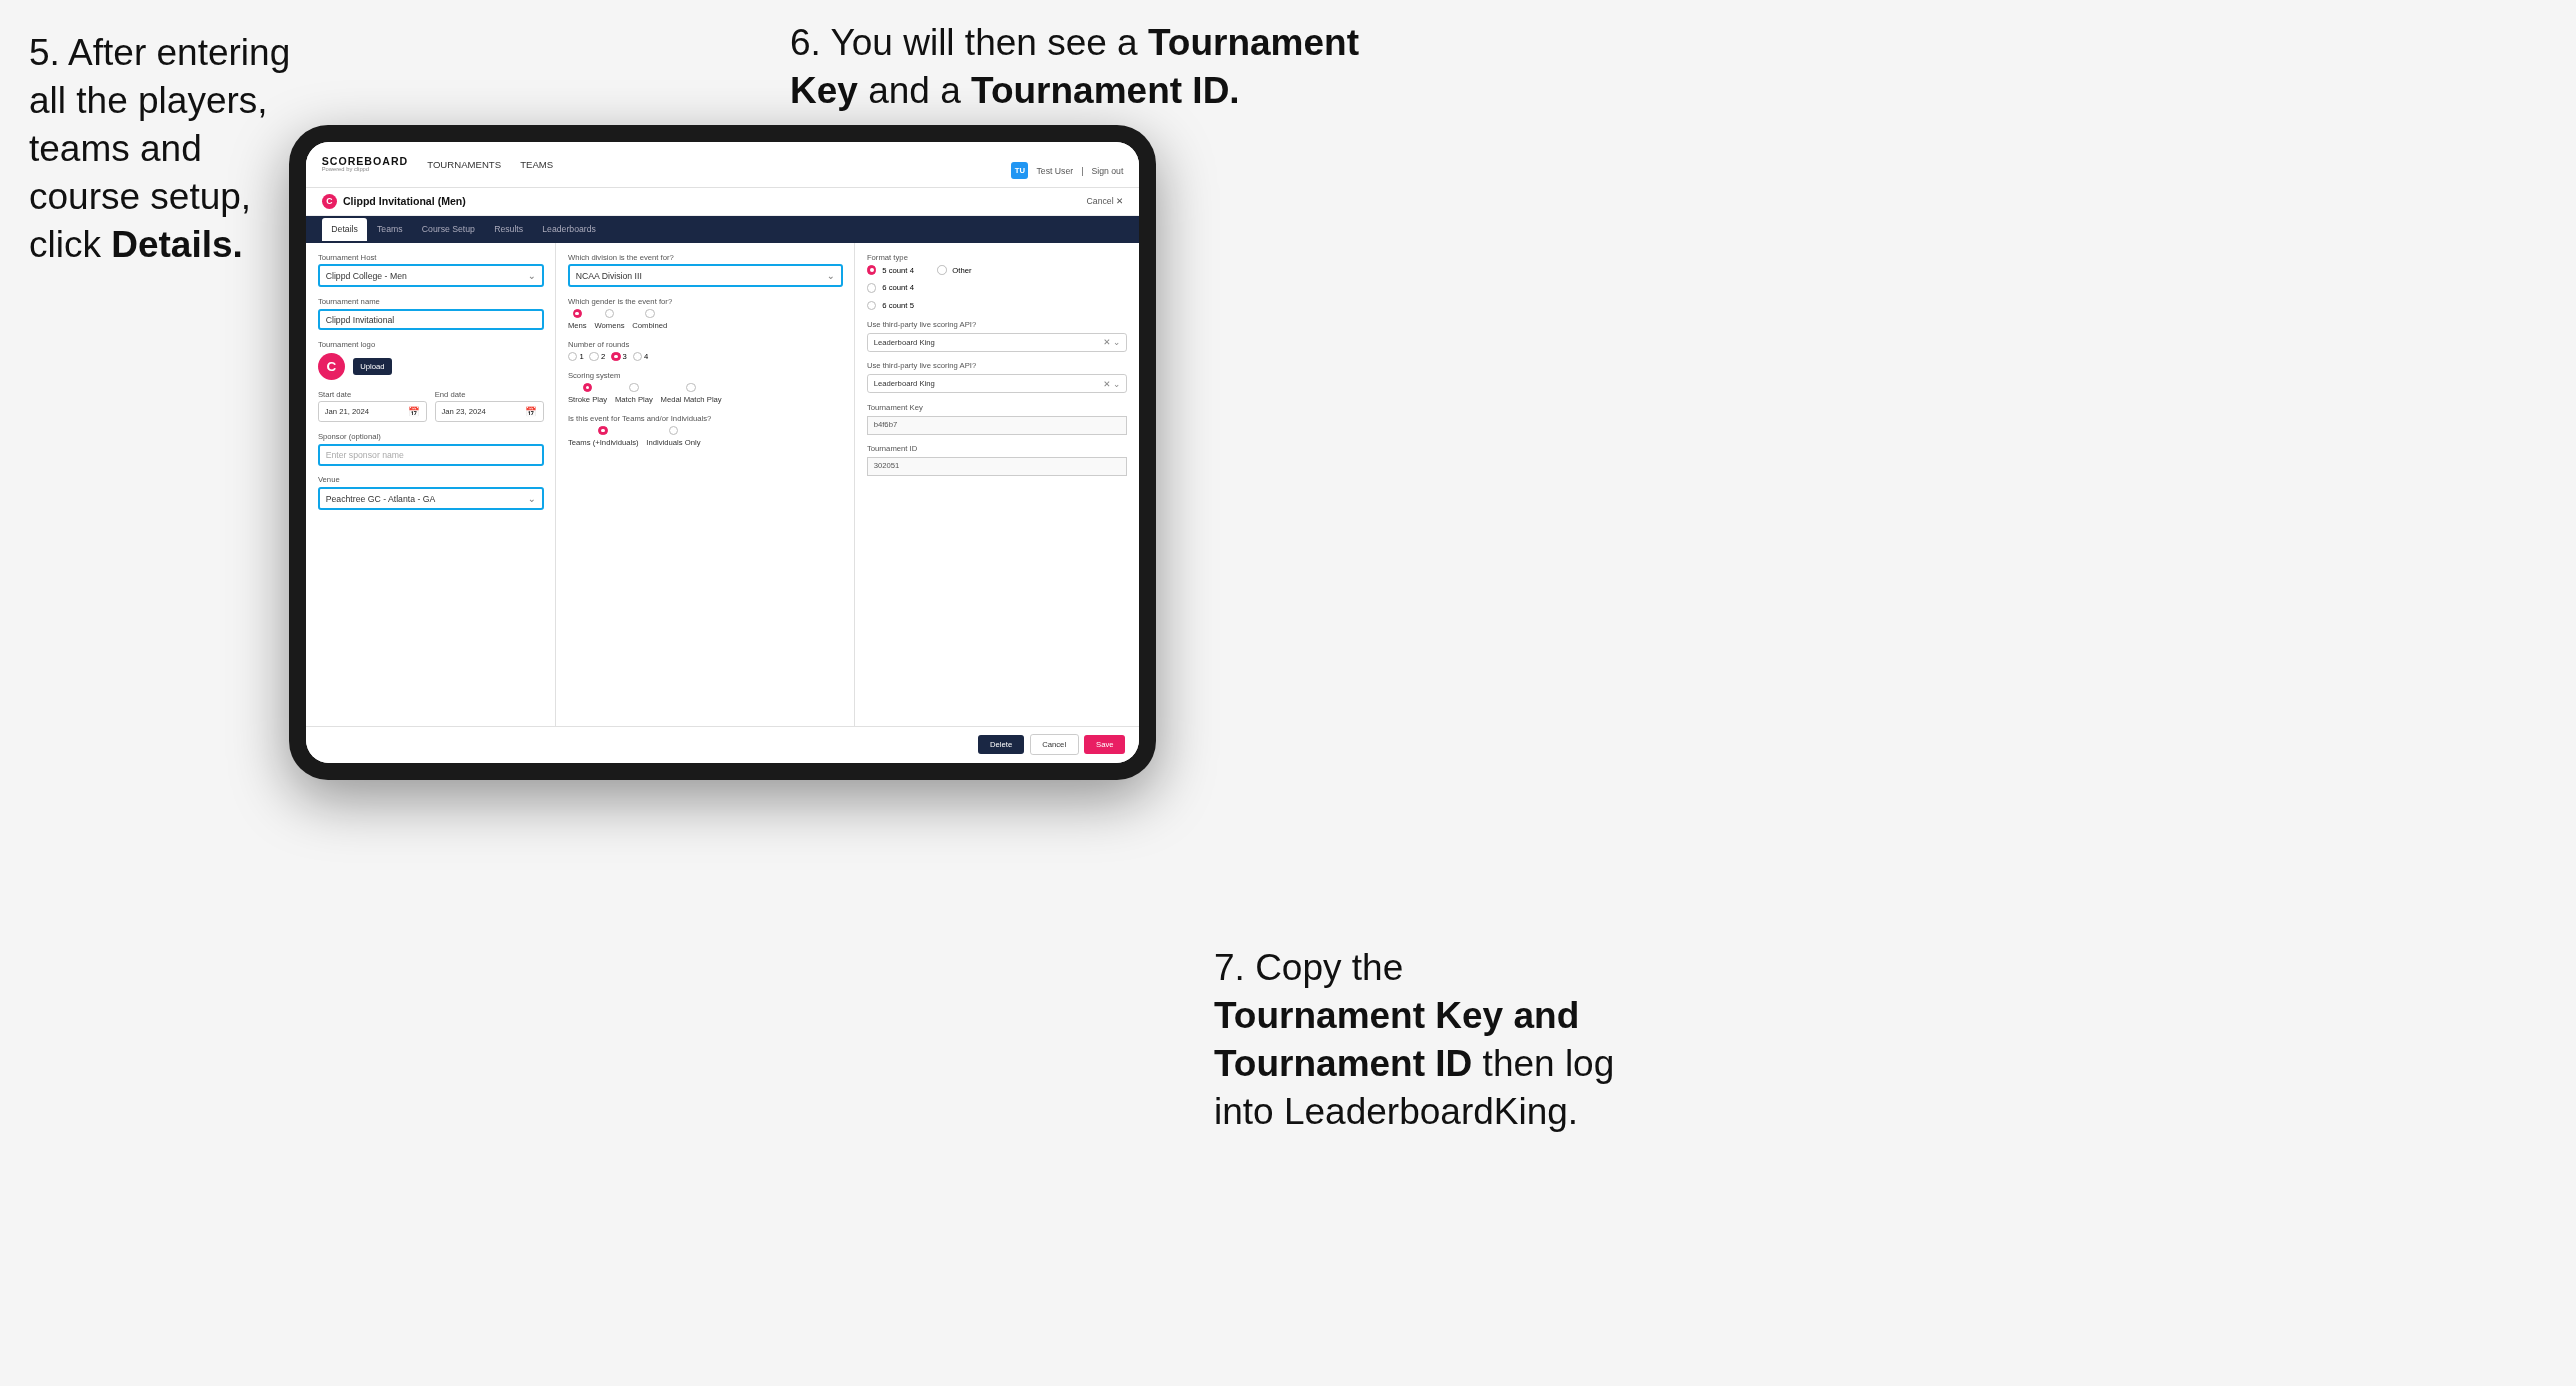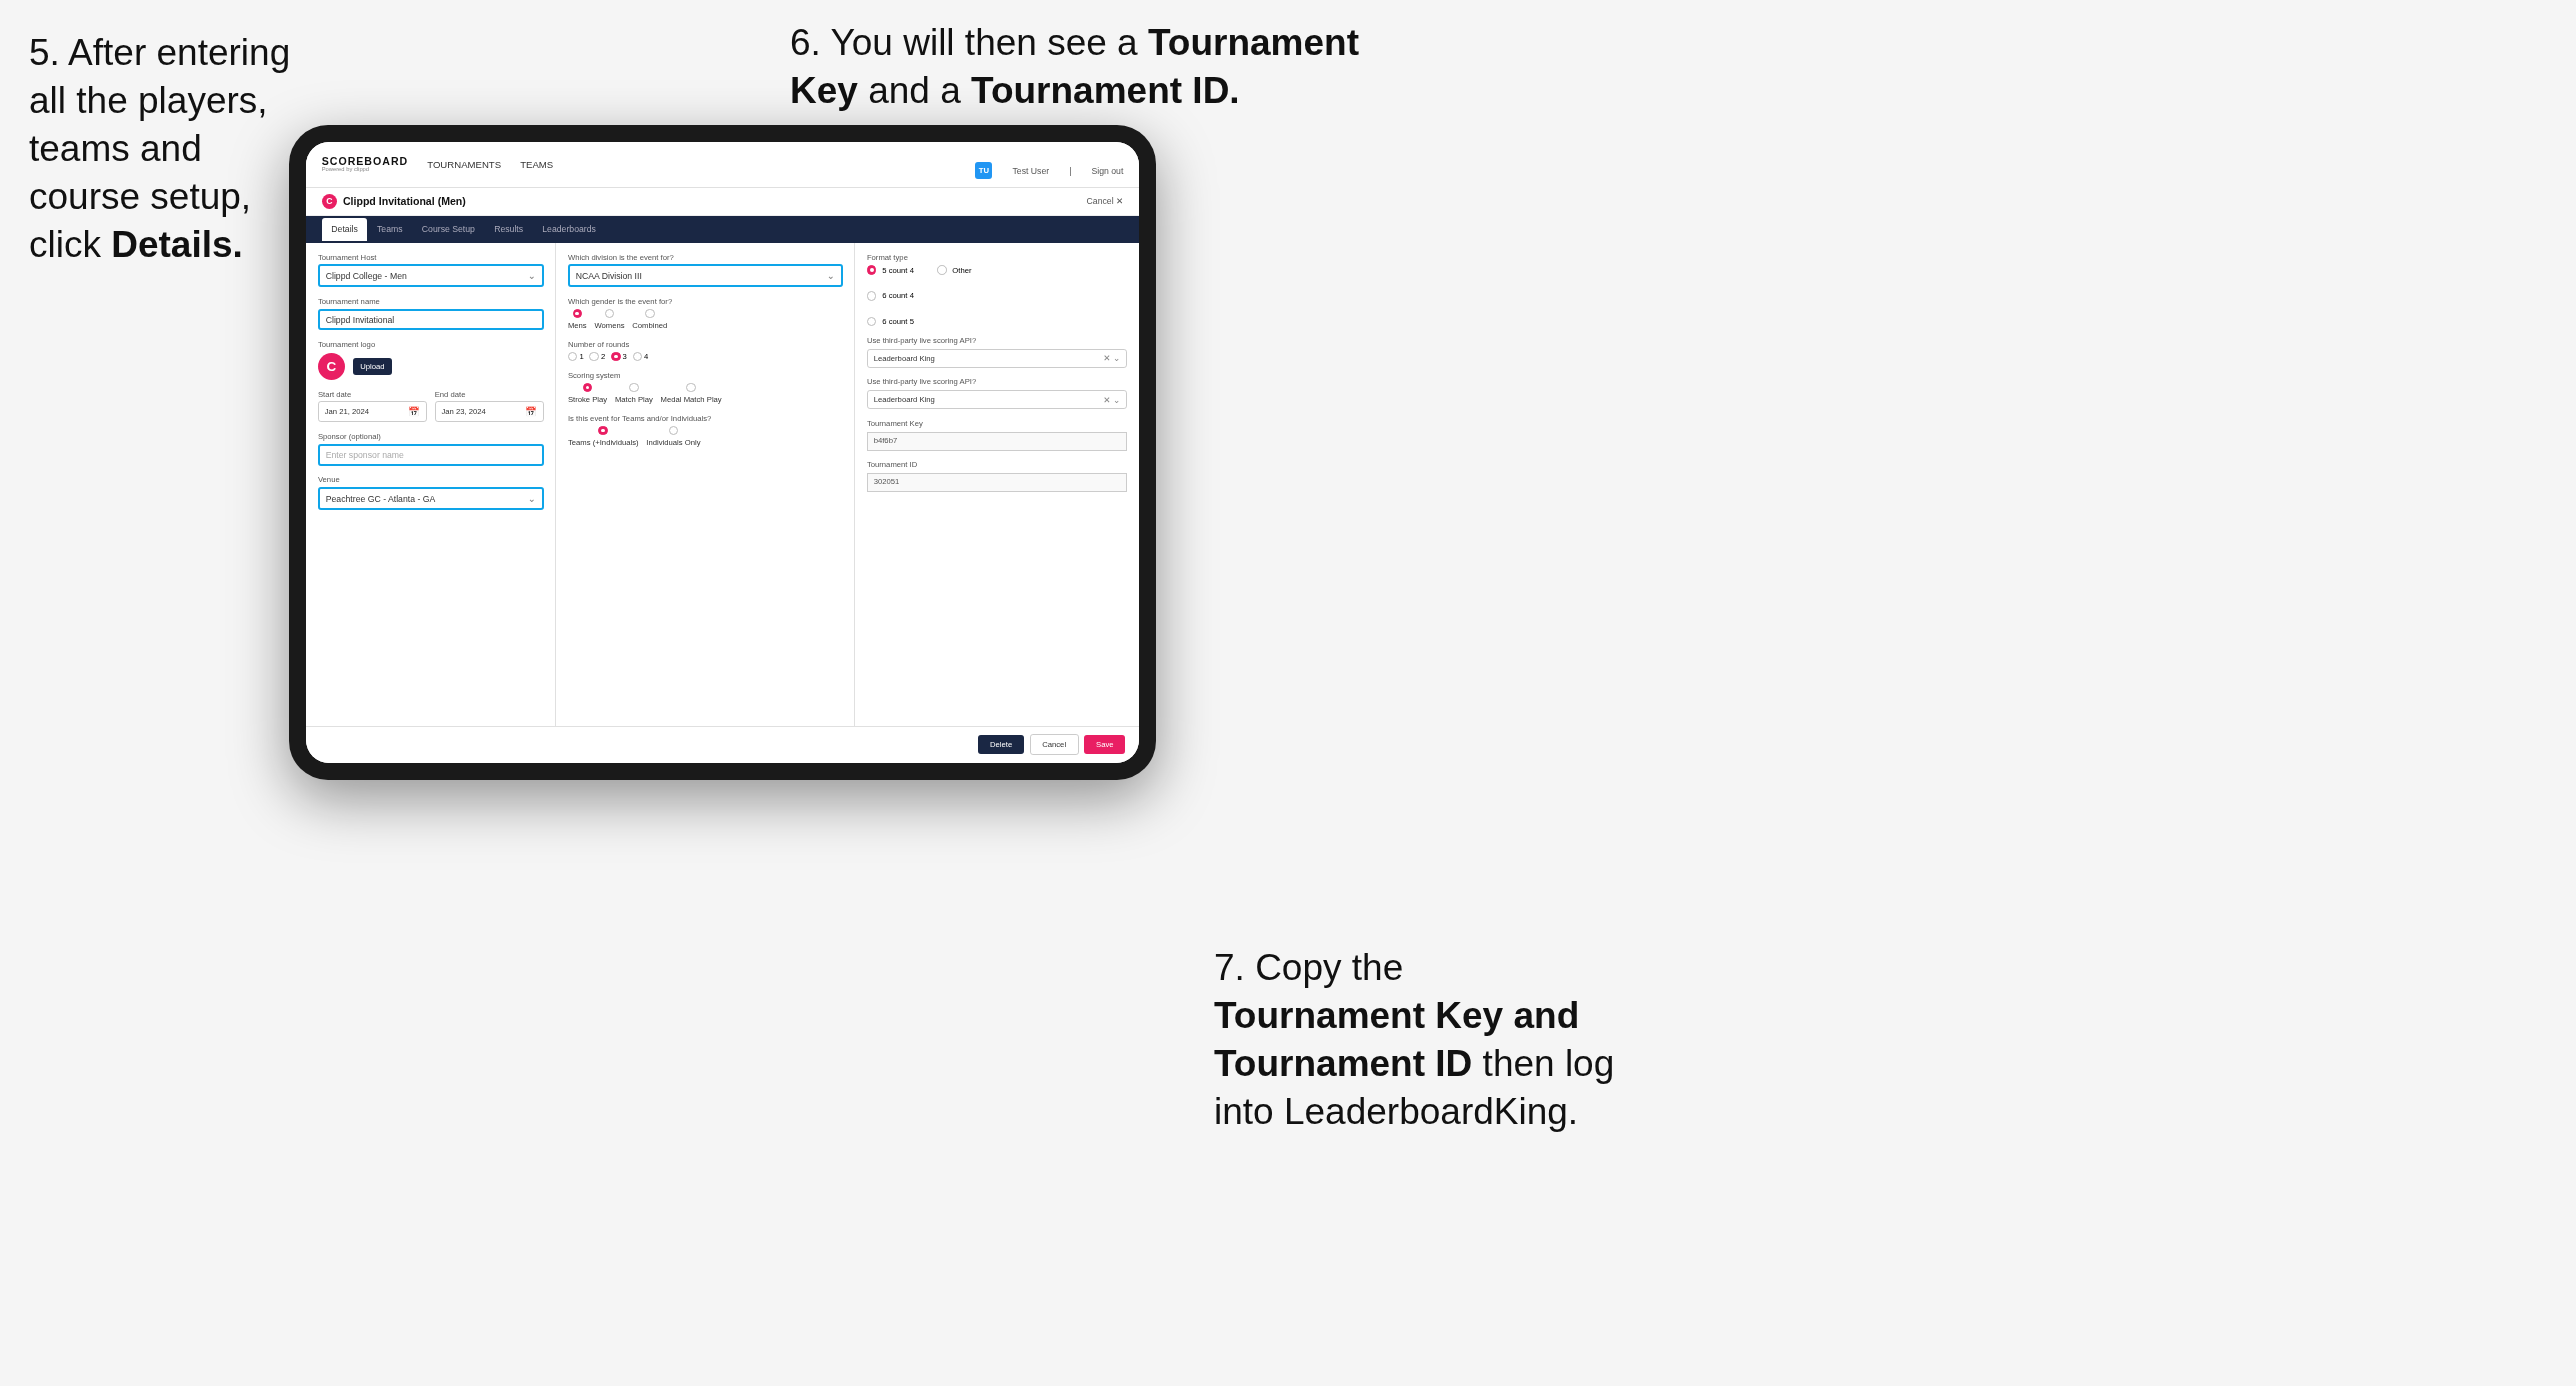--- a/index.html
+++ b/index.html
@@ -96,21 +96,21 @@
     .nav-link {
       font-size: 9.6px;
       color: #333;
       text-decoration: none;
       font-weight: 500;
     }
     .nav-right {
       margin-left: auto;
       display: flex;
       align-items: center;
-      gap: 20px;
+      gap: 8px;
       font-size: 8.7px;
       color: #555;
       margin-top: 12px;
     }
     .user-icon-box {
       width: 17.3px;
       height: 17.3px;
       background: #2196F3;
       border-radius: 2.9px;
       display: flex;
@@ -327,21 +327,21 @@
     
     .right-panel {
       flex: 1;
       padding: 9.6px 11.6px;
       font-size: 8.7px;
       overflow-y: auto;
     }
     .format-options {
       display: flex;
       flex-direction: column;
-      gap: 16px;
+      gap: 8px;
     }
     .format-row {
       display: flex;
       align-items: center;
       gap: 5.8px;
       font-size: 7.7px;
     }
     .select-input {
       width: 100%;
       border: 1px solid #ccc;

